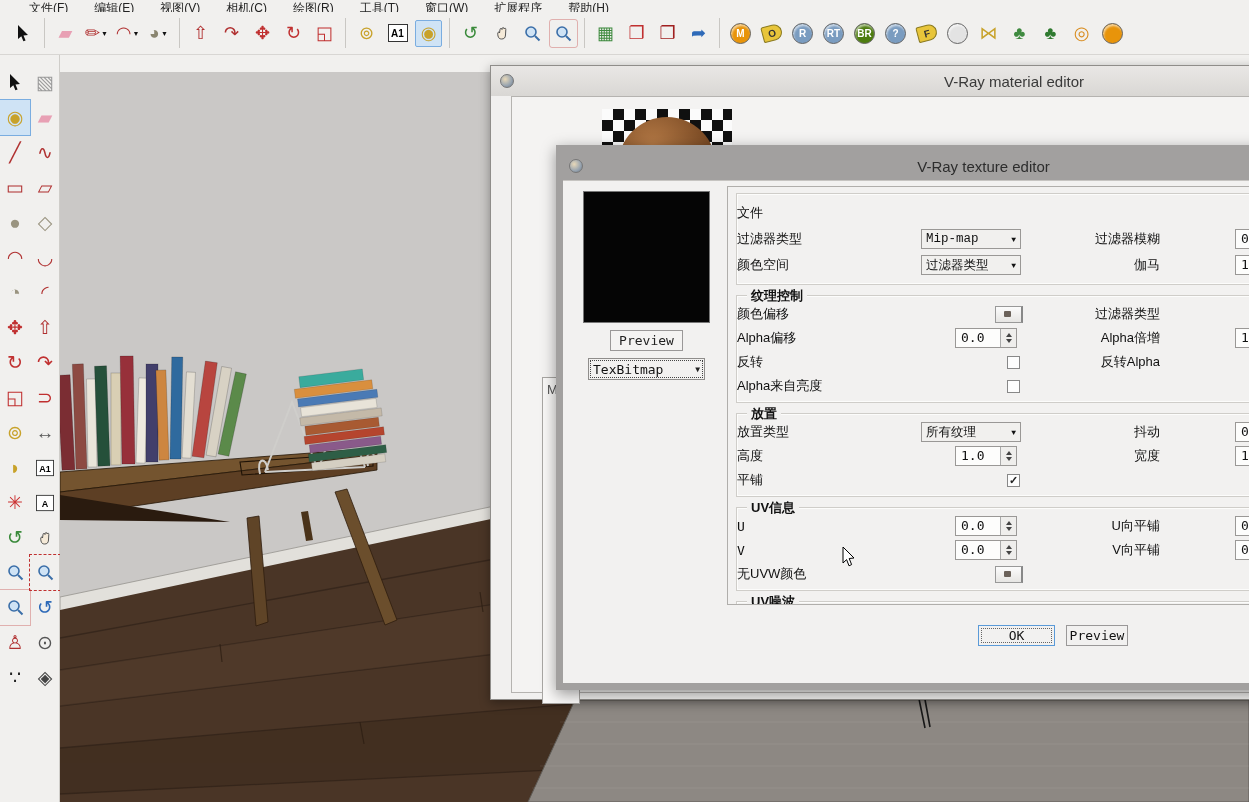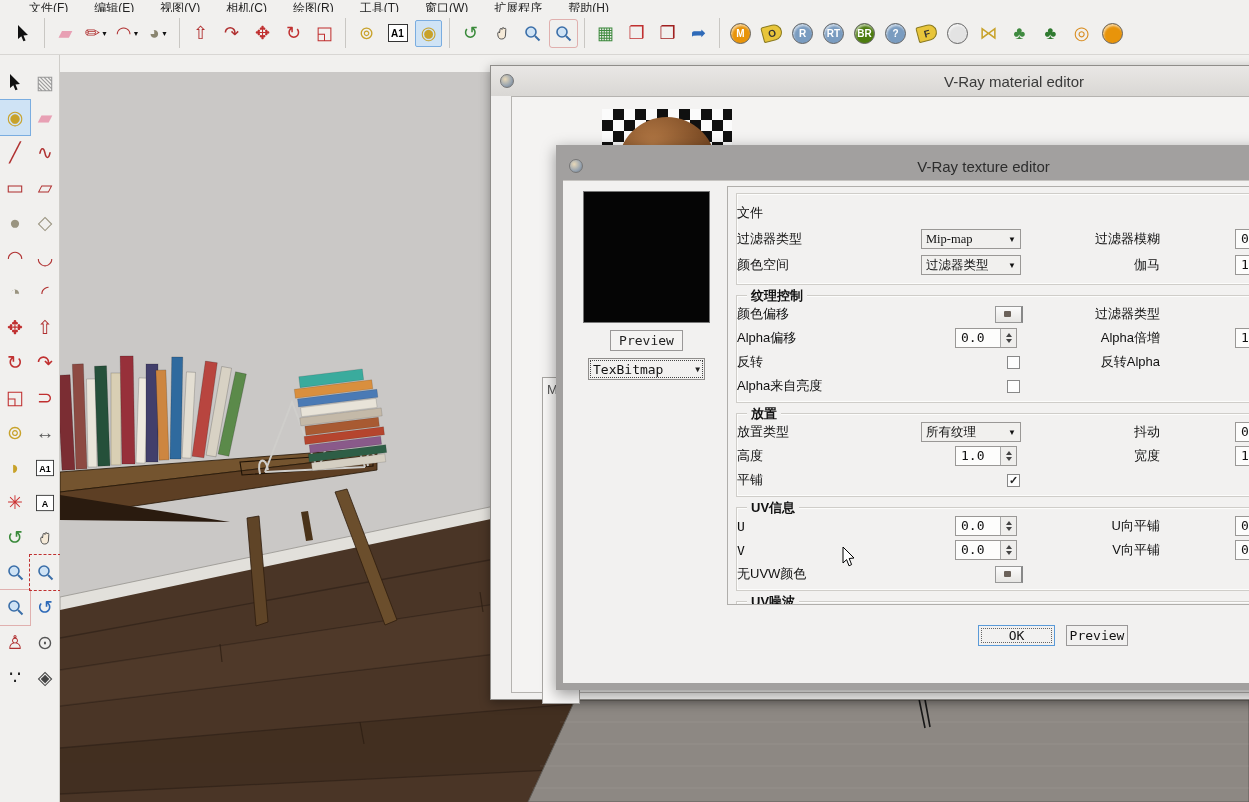--- a/index.html
+++ b/index.html
@@ -65,21 +65,21 @@
   .pgroup.first { margin-top:6px; padding:6px 0; }
   .pgroup .legend { position:absolute; top:-9px; left:10px; background:#f2f1f0; padding:0 4px; font-size:13px; font-weight:bold; color:#111; }
   .prow { display:flex; align-items:center; height:24px; }
   .pgroup.first .prow { height:26px; }
   .pl1 { width:150px; text-align:left; padding-right:0; font-size:13px; color:#111; }
   .pc1 { width:140px; display:flex; align-items:center; }
   .pl2 { width:133px; text-align:right; font-size:13px; color:#111; }
   .pc2 { flex:1; display:flex; align-items:center; }
   .mono { font-family:"DejaVu Sans Mono",monospace; }
 
-  .ddl { margin-left:34px; width:100px; height:20px; border:1px solid #9a9896; background:#f1f0ee; display:flex; align-items:center; font-family:Liberation Serif, serif; font-size:12.5px; color:#111; padding:0 4px; cursor:pointer; }
+  .ddl { margin-left:34px; width:100px; height:20px; border:1px solid #9a9896; background:#f1f0ee; display:flex; align-items:center; font-family:Liberation Mono, monospace; font-size:12.5px; color:#111; padding:0 4px; cursor:pointer; }
   .ddl .arrow { margin-left:auto; font-size:8px; }
   .nf { display:flex; height:20px; border:1px solid #9a9896; background:#fdfdfc; }
   .nf .val { width:44px; font-family:"DejaVu Sans Mono",monospace; font-size:13px; color:#111; padding:1px 0 0 5px; }
   .nf.small .val { width:34px; }
   .ml68 { margin-left:68px; } .ml75 { margin-left:75px; }
   .spin { width:16px; border-left:1px solid #aaa; background:#efeeec; display:flex; flex-direction:column; align-items:center; justify-content:center; cursor:pointer; }
   .spin .up { width:0; height:0; border:3.5px solid transparent; border-bottom:4.5px solid #444; margin-bottom:2px; }
   .spin .dn { width:0; height:0; border:3.5px solid transparent; border-top:4.5px solid #444; }
   .cb { margin-left:120px; width:13px; height:13px; border:1px solid #888; background:#fdfdfd; display:flex; align-items:center; justify-content:center; font-size:11px; font-weight:bold; color:#222; cursor:pointer; }
   .mbtn { margin-left:108px; width:28px; height:17px; border:1px solid #999; border-right:2px solid #888; background:linear-gradient(#fcfcfc,#e6e5e3); display:flex; align-items:center; cursor:pointer; }

